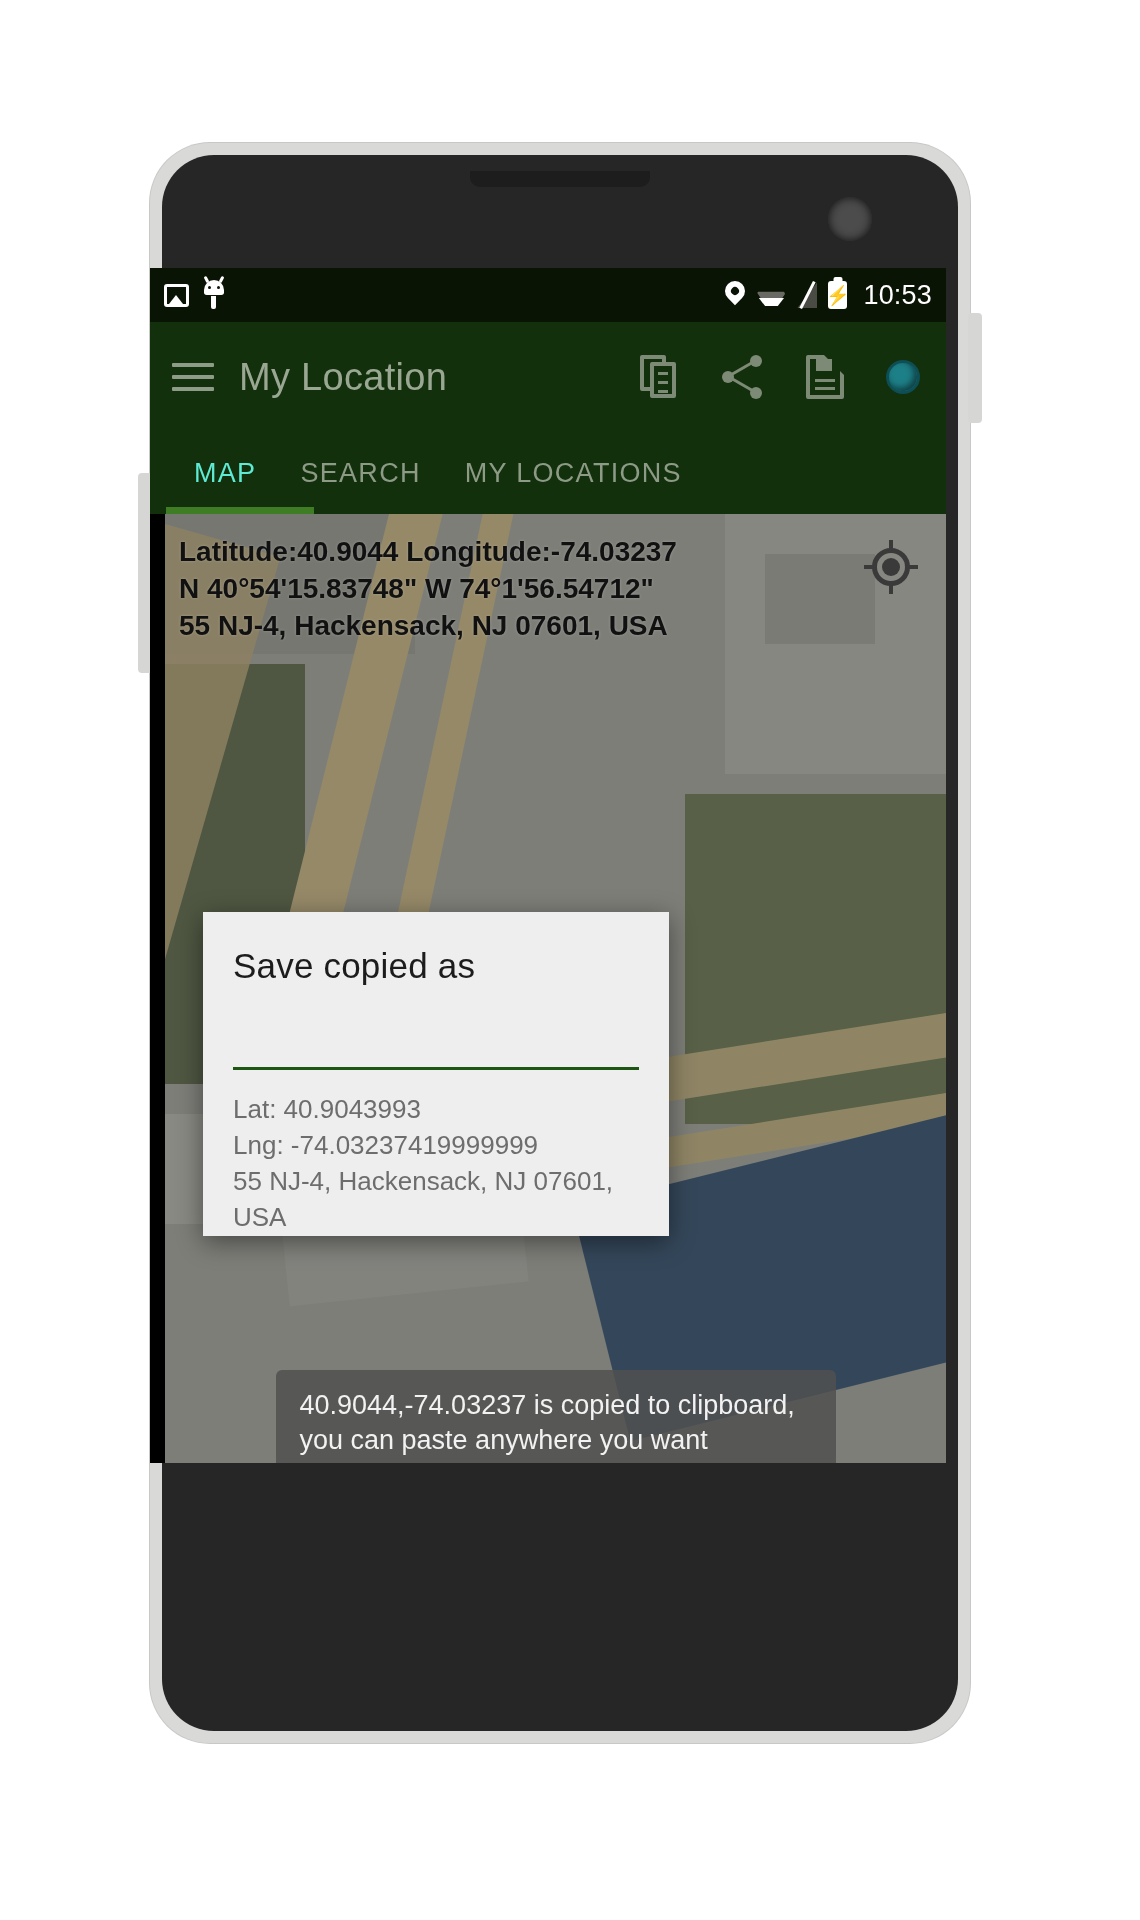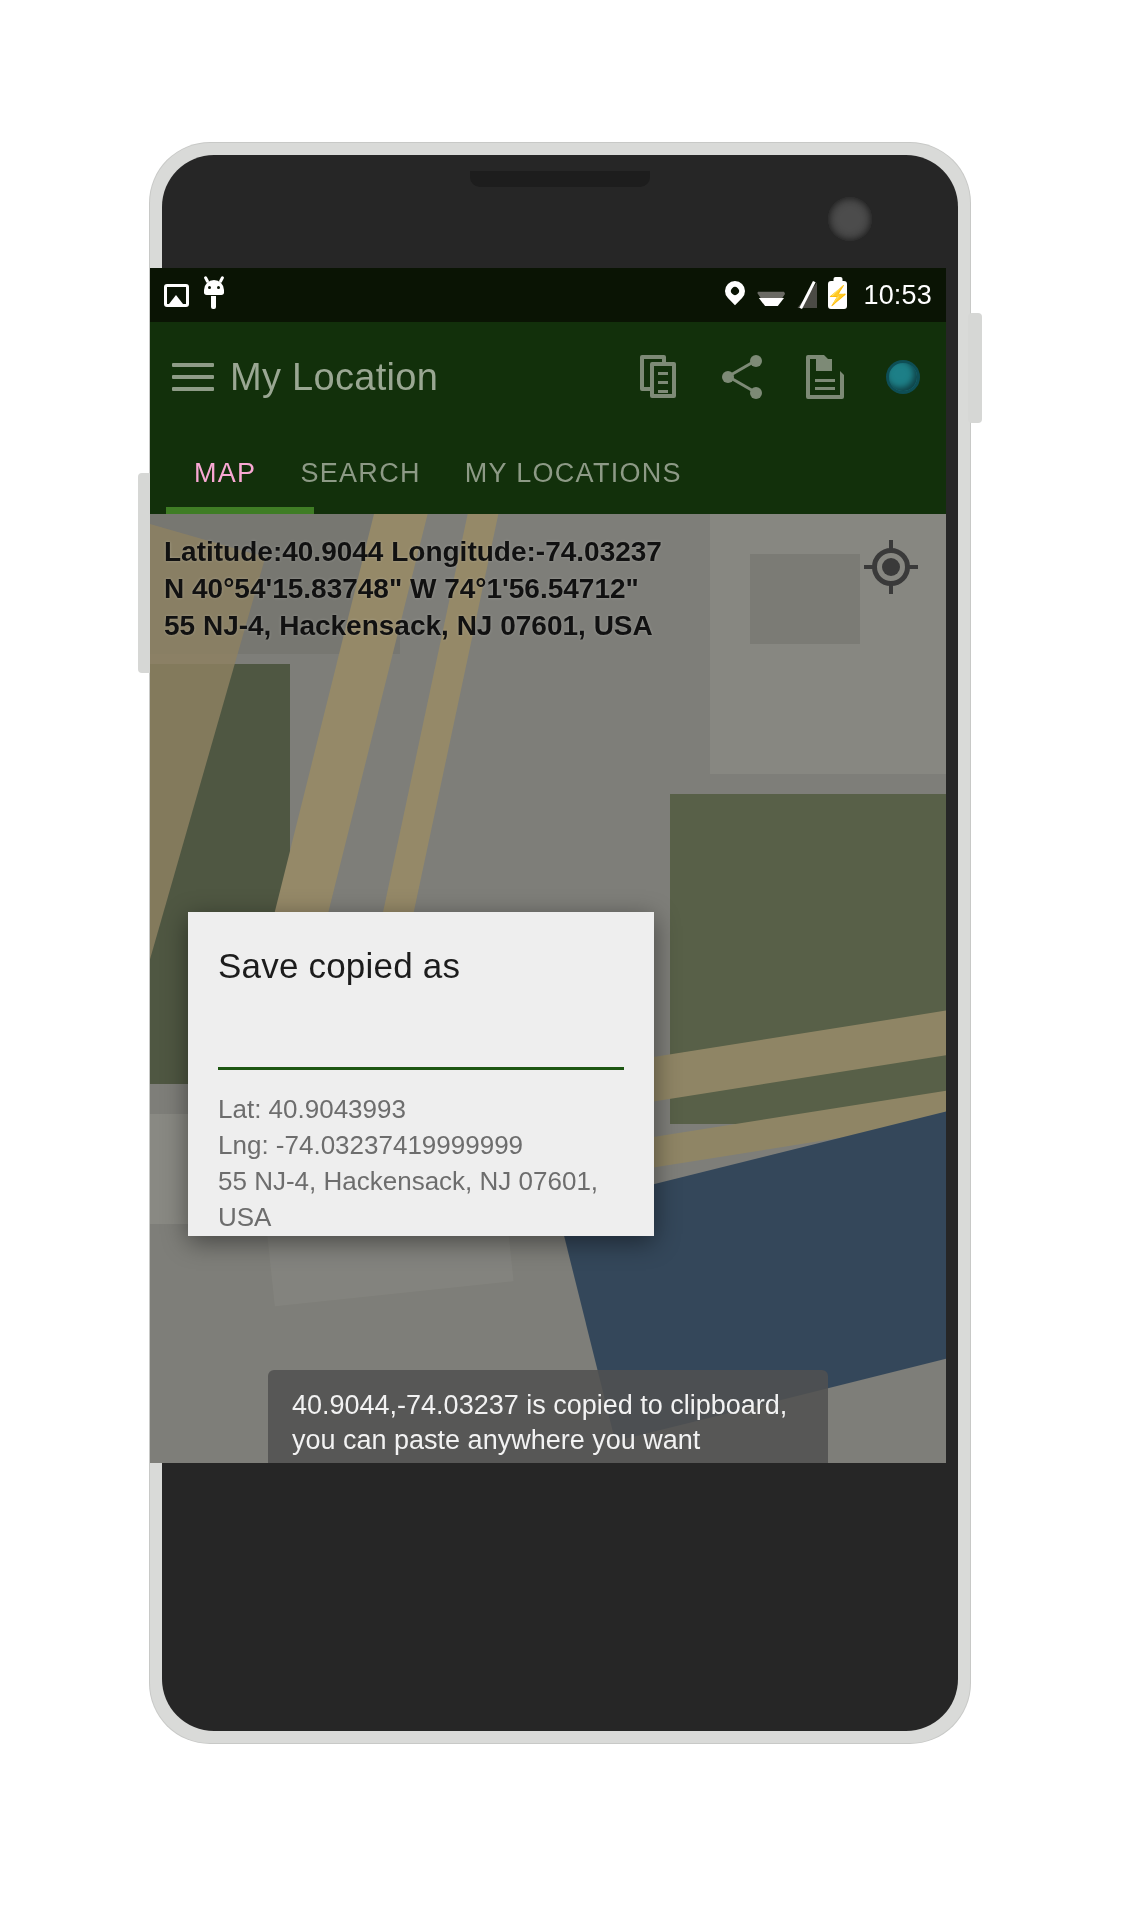--- a/index.html
+++ b/index.html
@@ -126,21 +126,21 @@
   .ic-battery .fillb{position:absolute;inset:0;background:#fff;}
 
   
   #app-bar{
     height:110px; background:#12300b;
     display:flex; align-items:center; padding:0 22px; gap:0;
   }
   #hamburger{ width:42px; cursor:pointer; }
   #hamburger span{ display:block; height:4px; background:#8e9b87; margin:8px 0; border-radius:1px; }
   #app-title{
-    color:#9aa793; font-size:38px; margin-left:16px; white-space:nowrap; letter-spacing:.3px;
+    color:#9aa793; font-size:38px; margin-left:25px; white-space:nowrap; letter-spacing:.3px;
   }
   .bar-actions{ margin-left:auto; display:flex; align-items:center; gap:42px; padding-right:4px; }
   .act-ic{ cursor:pointer; }
 
   .ic-copy{ position:relative;width:38px;height:44px; }
   .ic-copy .back{
     position:absolute;left:0;top:0;width:26px;height:36px;border:4px solid #7d8a76;border-radius:2px;
   }
   .ic-copy .front{
     position:absolute;left:10px;top:7px;width:26px;height:36px;border:4px solid #7d8a76;border-radius:2px;background:#12300b;
@@ -177,29 +177,30 @@
   }
 
   
   #tabs{
     height:82px; background:#12300b; display:flex; align-items:center;
     padding-left:22px; position:relative;
   }
   .tab{
     color:#8d9a86; font-size:27px; letter-spacing:1.3px; padding:0 22px; cursor:pointer; white-space:nowrap;
   }
-  .tab.active{ color:#f9a8d4; }
+  .tab.active{ color:#5eead4; }
   #tab-indicator{
     position:absolute; bottom:0; left:16px; width:148px; height:7px; background:#3f7d25;
   }
 
   
   #map{
     position:relative; height:1163px; overflow:hidden;
     background:#a3a39c;
+    margin-left:15px;
   }
   .mapshape{ position:absolute; }
   #overlay-dim{ position:absolute; inset:0; background:rgba(20,20,20,.34); }
 
   #coord-overlay{
     position:absolute; left:14px; top:20px; right:0;
     color:#111; font-size:28px; font-weight:bold; line-height:1.32;
     text-shadow:0 0 3px rgba(255,255,255,.25);
   }
 

